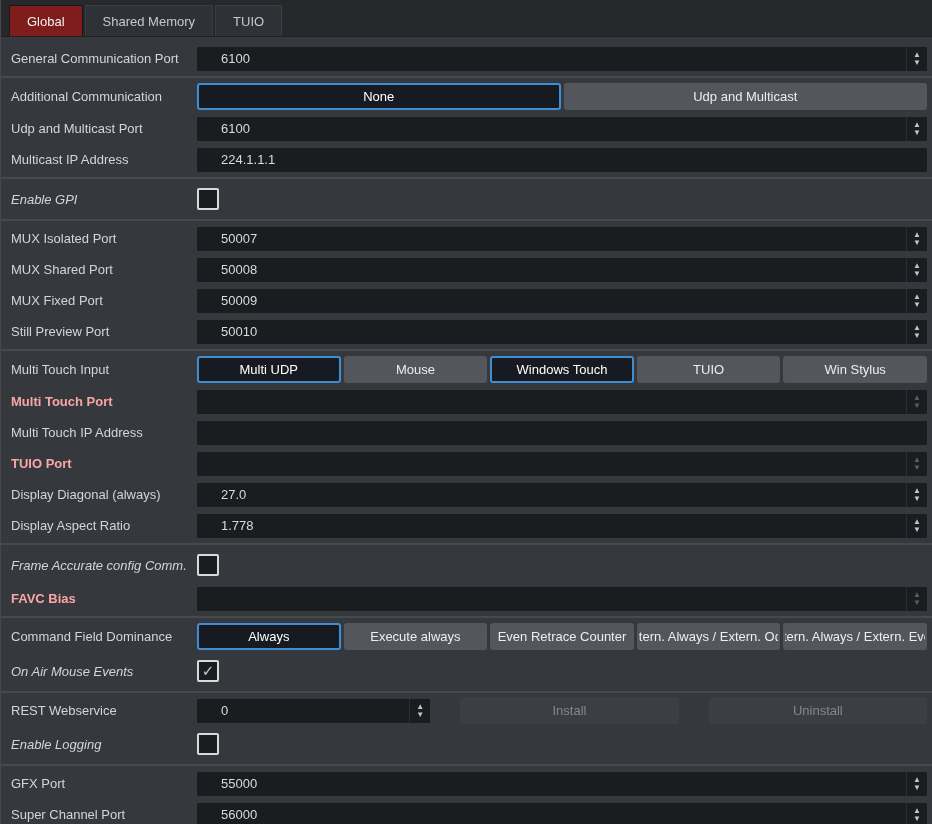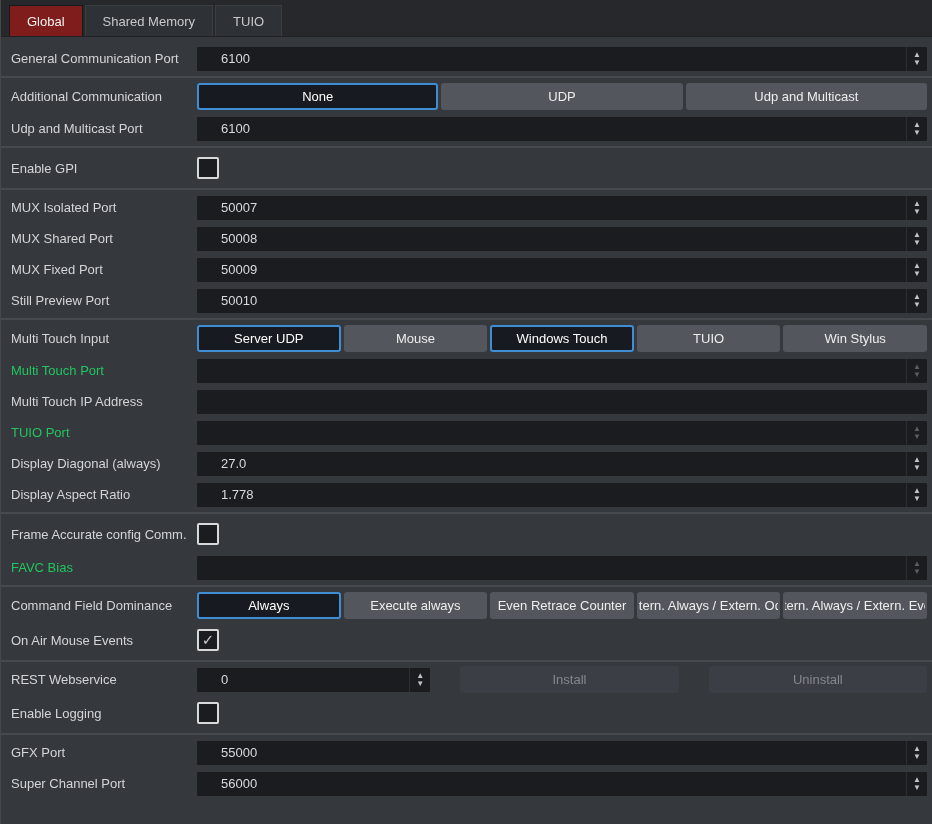--- a/index.html
+++ b/index.html
@@ -18,24 +18,24 @@
   .tab {
     height:31px; padding:0 17px; display:flex; align-items:center;
     background:#2e3135; color:#c7c9cb; font-size:13px; cursor:default;
     border:1px solid #3a3d41; border-bottom:none;
   }
   .tab.active { background:#7f1d1d; color:#f2f2f2; border-color:#17191d; }
   
   .content { padding-top:6px; }
   .row { display:flex; align-items:center; height:31px; padding:0 5px 0 10px; }
   .row.seg-row { height:33px; }
-  .row.chk-row { height:36px; }
+  .row.chk-row { height:36px;font-style:italic; }
   .label { width:186px; flex:none; font-size:13px; color:#d3d5d7; padding-right:6px;
            white-space:nowrap; overflow:hidden; }
-  .label.dim { color:#22c55e; }
+  .label.dim { color:#fca5a5;font-weight:bold; }
   .fields { flex:1; display:flex; align-items:center; min-width:0; }
   .sep { height:2px; background:#46494e; margin:2px 0; }
   
   .spinbox, .textbox {
     flex:1; display:flex; align-items:stretch; height:24px;
     background:#1a1c20; border-radius:1px; min-width:0;padding-left:15px;
   }
   .spinbox input, .textbox input {
     flex:1; min-width:0; background:transparent; border:none; outline:none;
     color:#d8dadb; font-size:13px; padding:0 0 0 9px;
@@ -96,38 +96,45 @@
       </div>
     </div>
   </div>
 
   <div class="sep"></div>
 
   <div class="row seg-row">
     <div class="label">Additional Communication</div>
     <div class="fields segs">
       <div class="seg sel">None</div>
-      <div class="seg">UDP</div>
       <div class="seg">Udp and Multicast</div>
     </div>
   </div>
 
   <div class="row">
     <div class="label">Udp and Multicast Port</div>
     <div class="fields">
       <div class="spinbox">
         <input value="6100" style="">
         <div class="spin-btns">
           <span>▲</span>
           <span>▼</span>
         </div>
       </div>
     </div>
   </div>
 
+  <div class="row">
+    <div class="label">Multicast IP Address</div>
+    <div class="fields">
+      <div class="textbox">
+        <input value="224.1.1.1" style="">
+      </div>
+    </div>
+  </div>
 
   <div class="sep"></div>
 
   <div class="row chk-row">
     <div class="label">Enable GPI</div>
     <div class="fields">
       <div class="checkbox"></div>
     </div>
   </div>
 
@@ -183,21 +190,21 @@
         </div>
       </div>
     </div>
   </div>
 
   <div class="sep"></div>
 
   <div class="row seg-row">
     <div class="label">Multi Touch Input</div>
     <div class="fields segs">
-      <div class="seg sel">Server UDP</div>
+      <div class="seg sel">Multi UDP</div>
       <div class="seg">Mouse</div>
       <div class="seg sel">Windows Touch</div>
       <div class="seg">TUIO</div>
       <div class="seg">Win Stylus</div>
     </div>
   </div>
 
   <div class="row disabled">
     <div class="label dim">Multi Touch Port</div>
     <div class="fields">

